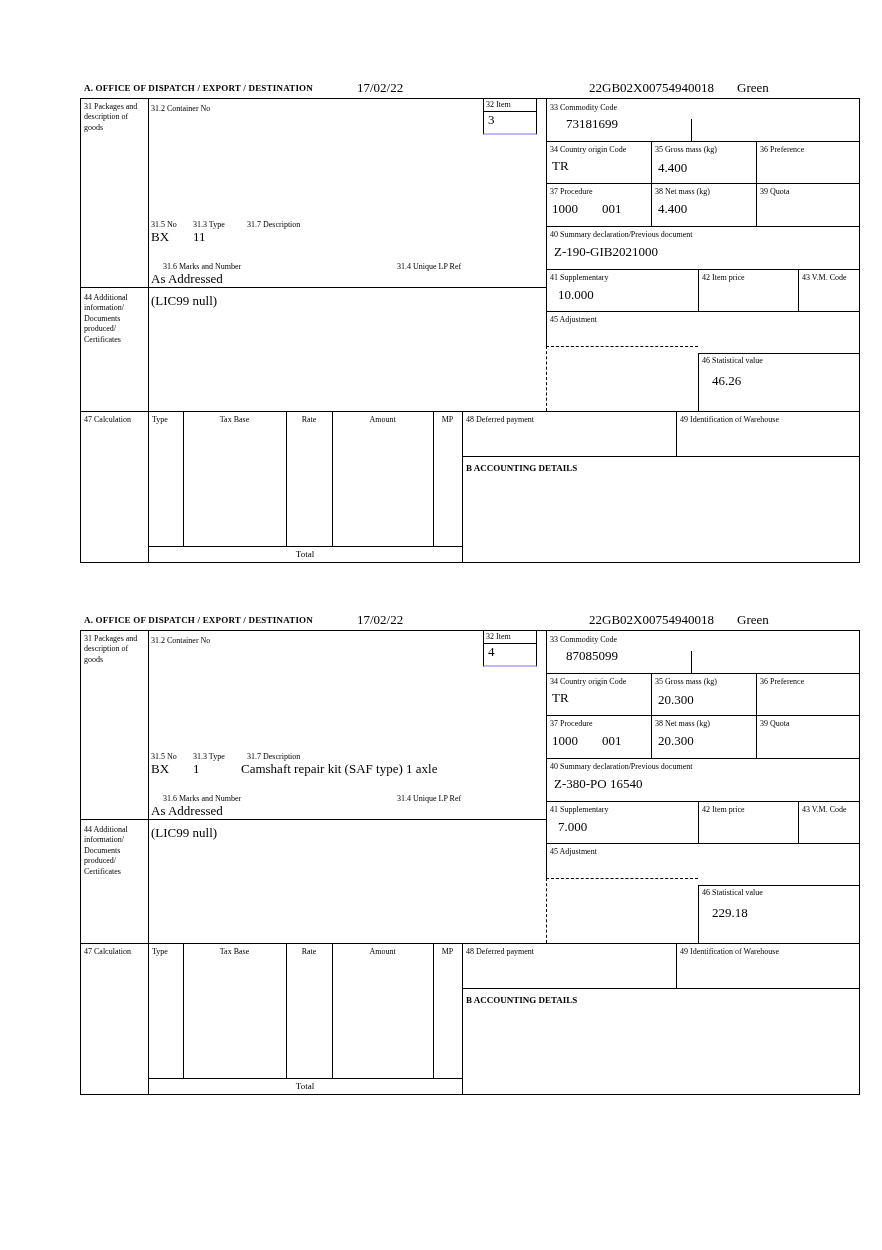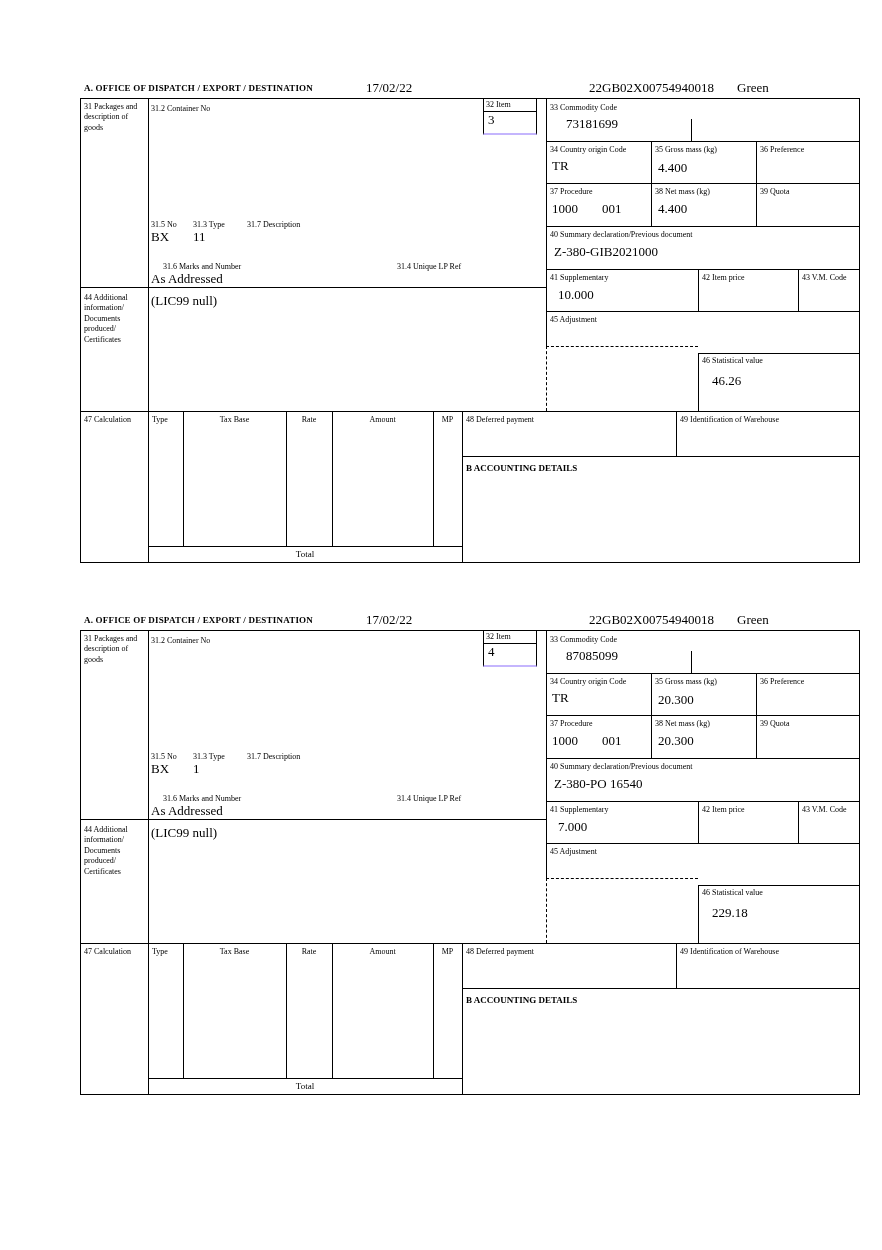--- a/index.html
+++ b/index.html
@@ -2,21 +2,21 @@
 <html><head>
 <meta charset="utf-8">
 <style>
   html,body{margin:0;padding:0;background:#fff;}
   body{width:882px;height:1250px;position:relative;font-family:"Liberation Serif",serif;color:#000;}
   #page{position:absolute;left:0;top:0;width:882px;height:1250px;background:#fff;padding-left:47px;}
   .block{position:absolute;left:80px;width:780px;height:483px;}
   .block[data-index="0"]{top:80px;}
   .block[data-index="1"]{top:612px;}
   .hdr-office{position:absolute;left:4px;top:3px;font-size:9px;font-weight:bold;letter-spacing:.2px;}
-  .hdr-date{position:absolute;left:277px;top:0;font-size:13px;margin-left:9px;}
+  .hdr-date{position:absolute;left:277px;top:0;font-size:13px;}
   .hdr-ref{position:absolute;left:509px;top:0;font-size:13px;}
   .hdr-status{position:absolute;left:657px;top:0;font-size:13px;}
   .main{position:absolute;left:0;top:18px;width:778px;height:463px;border:1px solid #000;}
   .hl{position:absolute;height:0;border-top:1px solid #000;}
   .vl{position:absolute;width:0;border-left:1px solid #000;}
   .dash-h{border-top:1px dashed #000;}
   .dash-v{border-left:1px dashed #000;}
   .lbl{position:absolute;font-size:8px;line-height:1.3;}
   .val{position:absolute;font-size:13px;line-height:1.2;white-space:nowrap;}
   
@@ -165,21 +165,21 @@
       <div class="lbl p-35l">35 Gross mass (kg)</div>
       <div class="val p-35v">4.400</div>
       <div class="lbl p-36l">36 Preference</div>
       <div class="lbl p-37l">37 Procedure</div>
       <div class="val p-37v1">1000</div>
       <div class="val p-37v2">001</div>
       <div class="lbl p-38l">38 Net mass (kg)</div>
       <div class="val p-38v">4.400</div>
       <div class="lbl p-39l">39 Quota</div>
       <div class="lbl p-40l">40 Summary declaration/Previous document</div>
-      <div class="val p-40v">Z-380-GIB2021000</div>
+      <div class="val p-40v">Z-190-GIB2021000</div>
       <div class="lbl p-41l">41 Supplementary</div>
       <div class="val p-41v">10.000</div>
       <div class="lbl p-42l">42 Item price</div>
       <div class="lbl p-43l">43 V.M. Code</div>
       <div class="lbl p-45l">45 Adjustment</div>
       <div class="lbl p-46l">46 Statistical value</div>
       <div class="val p-46v">46.26</div>
 
       <div class="lbl p-typeh">Type</div>
       <div class="lbl p-taxh">Tax Base</div>
@@ -239,20 +239,21 @@
       <div class="box32">
         <div class="box32-label">32 Item</div>
         <div class="box32-value">4</div>
       </div>
 
       <div class="lbl p-315">31.5 No</div>
       <div class="lbl p-313">31.3 Type</div>
       <div class="lbl p-317">31.7 Description</div>
       <div class="val p-no">BX</div>
       <div class="val p-type">1</div>
+      <div class="val p-desc" style="white-space:pre-line;">Camshaft repair kit (SAF type) 1 axle</div>
       <div class="lbl p-316">31.6 Marks and Number</div>
       <div class="lbl p-314">31.4 Unique LP Ref</div>
       <div class="val p-marks">As Addressed</div>
       <div class="val p-lic">(LIC99 null)</div>
 
       <div class="lbl p-33l">33 Commodity Code</div>
       <div class="val p-33v">87085099</div>
       <div class="lbl p-34l">34 Country origin Code</div>
       <div class="val p-34v">TR</div>
       <div class="lbl p-35l">35 Gross mass (kg)</div>

